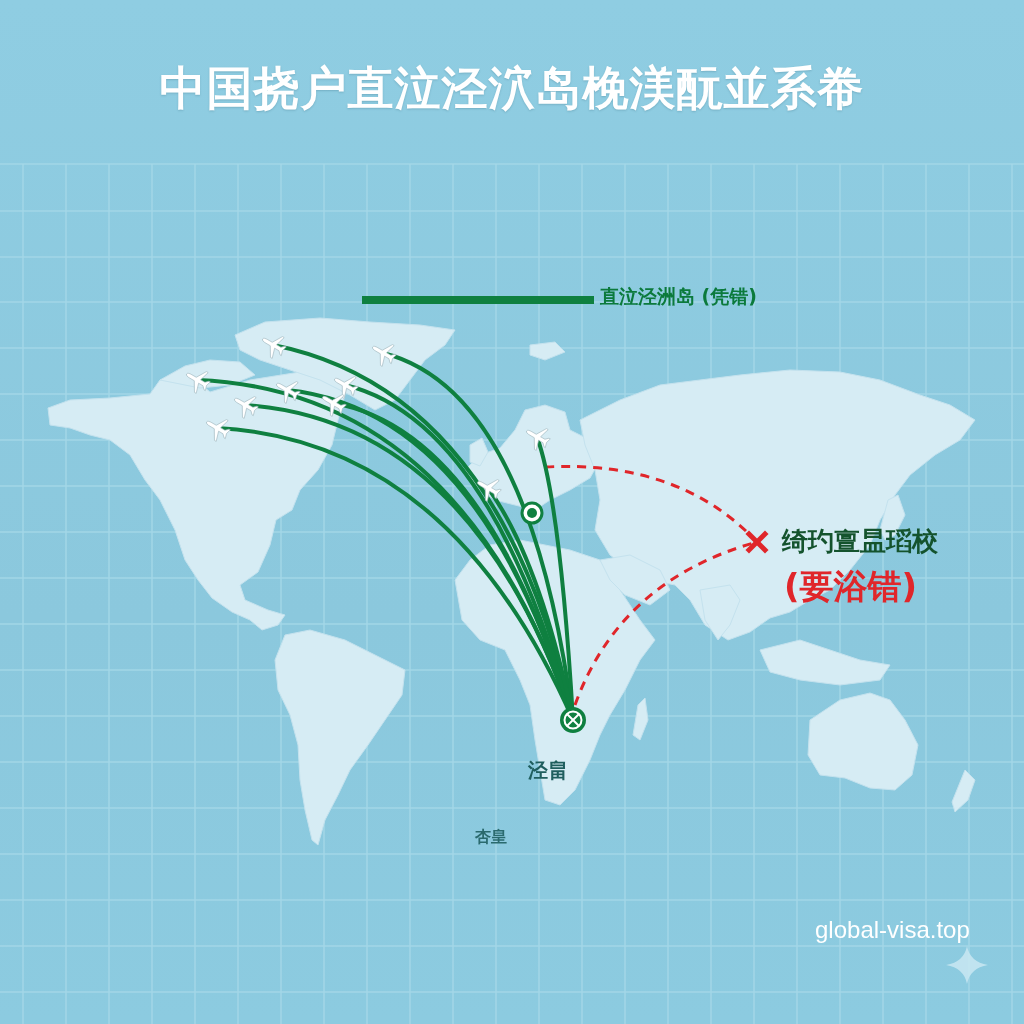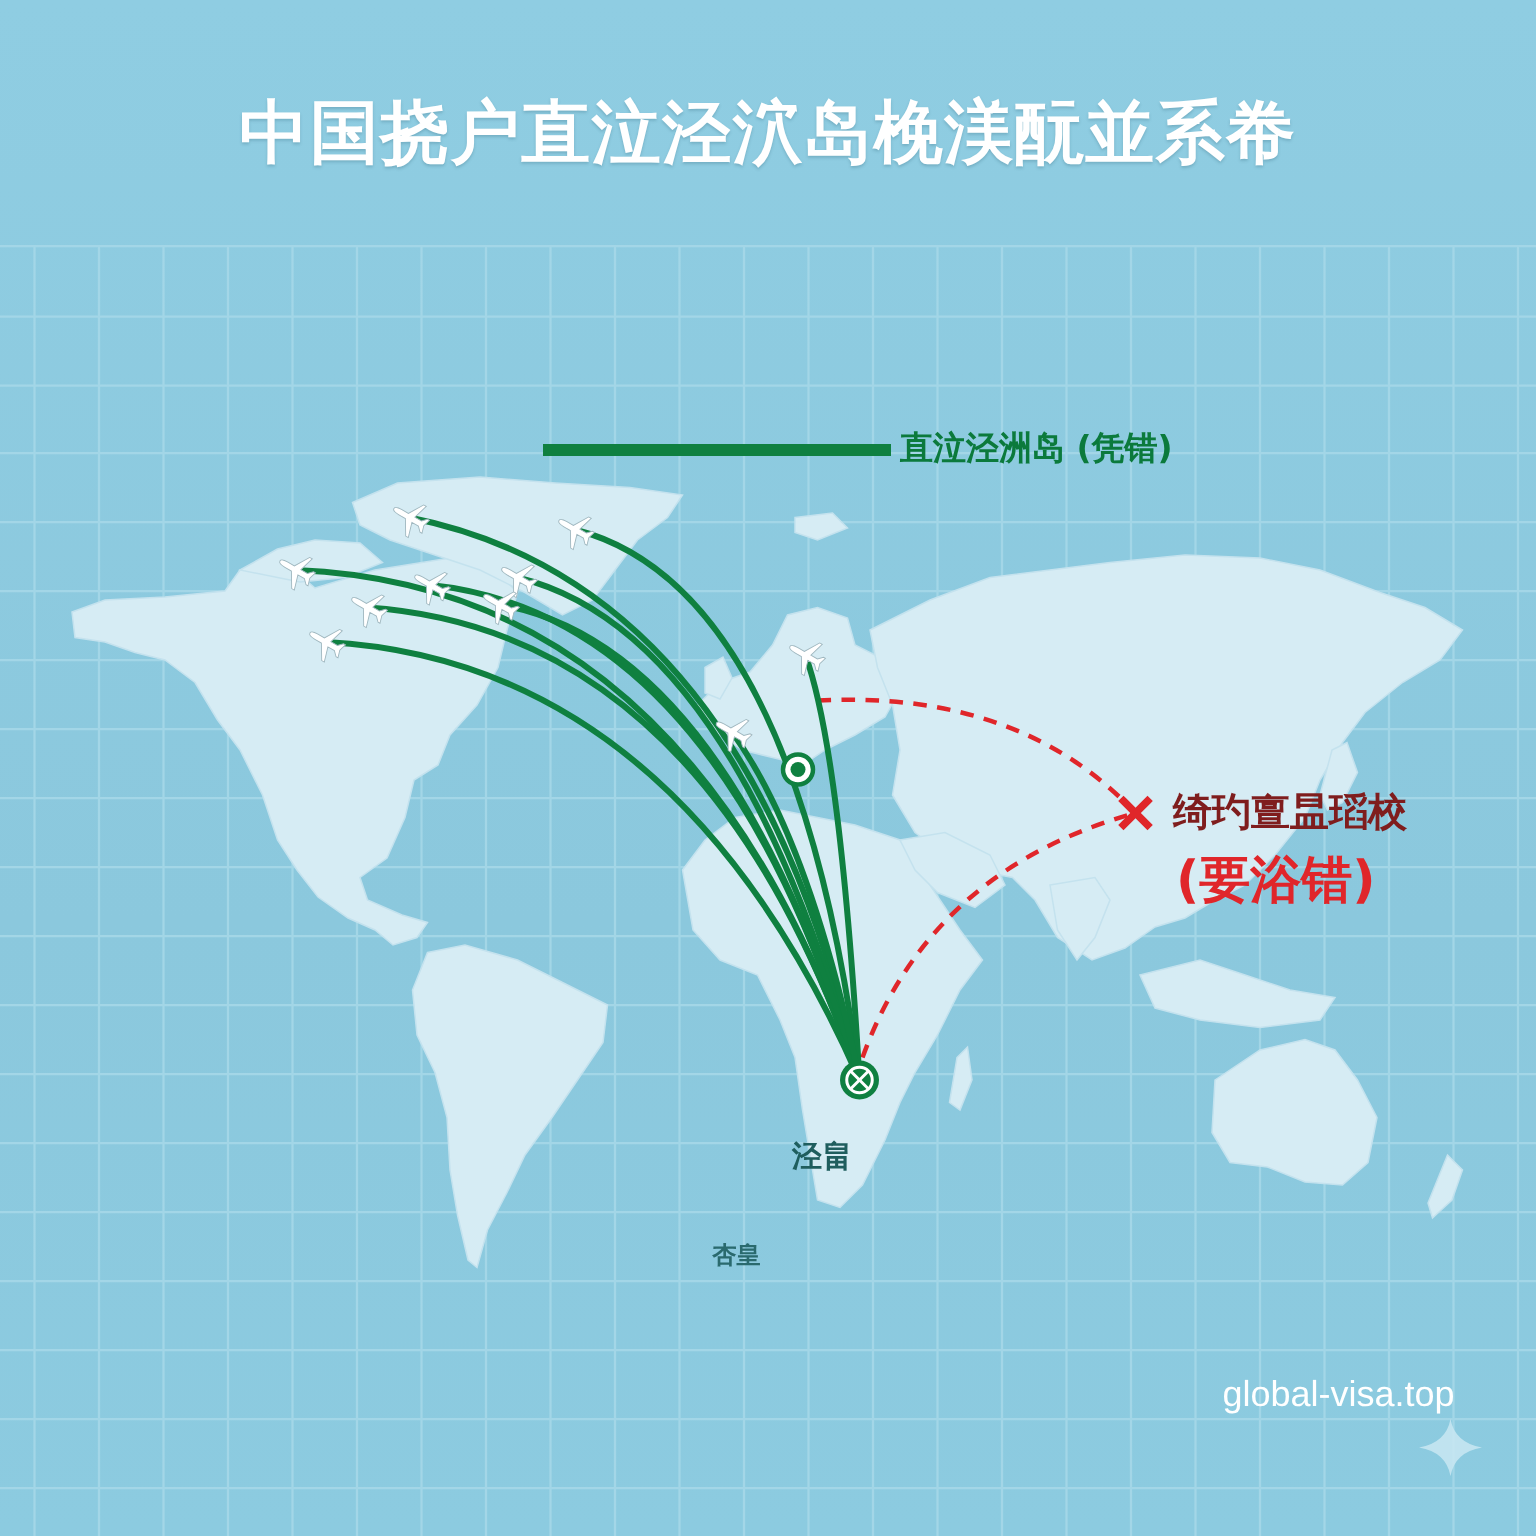--- a/index.html
+++ b/index.html
@@ -15,25 +15,25 @@
   }
   .title {
     position: absolute; top: 58px; left: 0; width: 1024px;
     text-align: center; color: #ffffff;
     font-size: 46px; font-weight: bold; letter-spacing: 1px;
     text-shadow: 0 1px 2px rgba(40,90,110,0.25);
   }
   svg.map { position: absolute; left: 0; top: 0; }
   .legend-label {
     position: absolute; left: 600px; top: 284px;
-    color: #0b7a3c; font-size: 22px; font-weight: bold;
+    color: #0b7a3c; font-size: 19px; font-weight: bold;
   }
   .dest-label {
     position: absolute; left: 782px; top: 524px;
-    color: #7f1d1d; font-size: 26px; font-weight: bold;
+    color: #14532d; font-size: 26px; font-weight: bold;
   }
   .dest-sub {
     position: absolute; left: 784px; top: 564px;
     color: #e0262a; font-size: 34px; font-weight: bold;
   }
   .hub-label {
     position: absolute; left: 528px; top: 757px;
     color: #1f5e5e; font-size: 20px; font-weight: bold;
   }
   .ocean-label {

